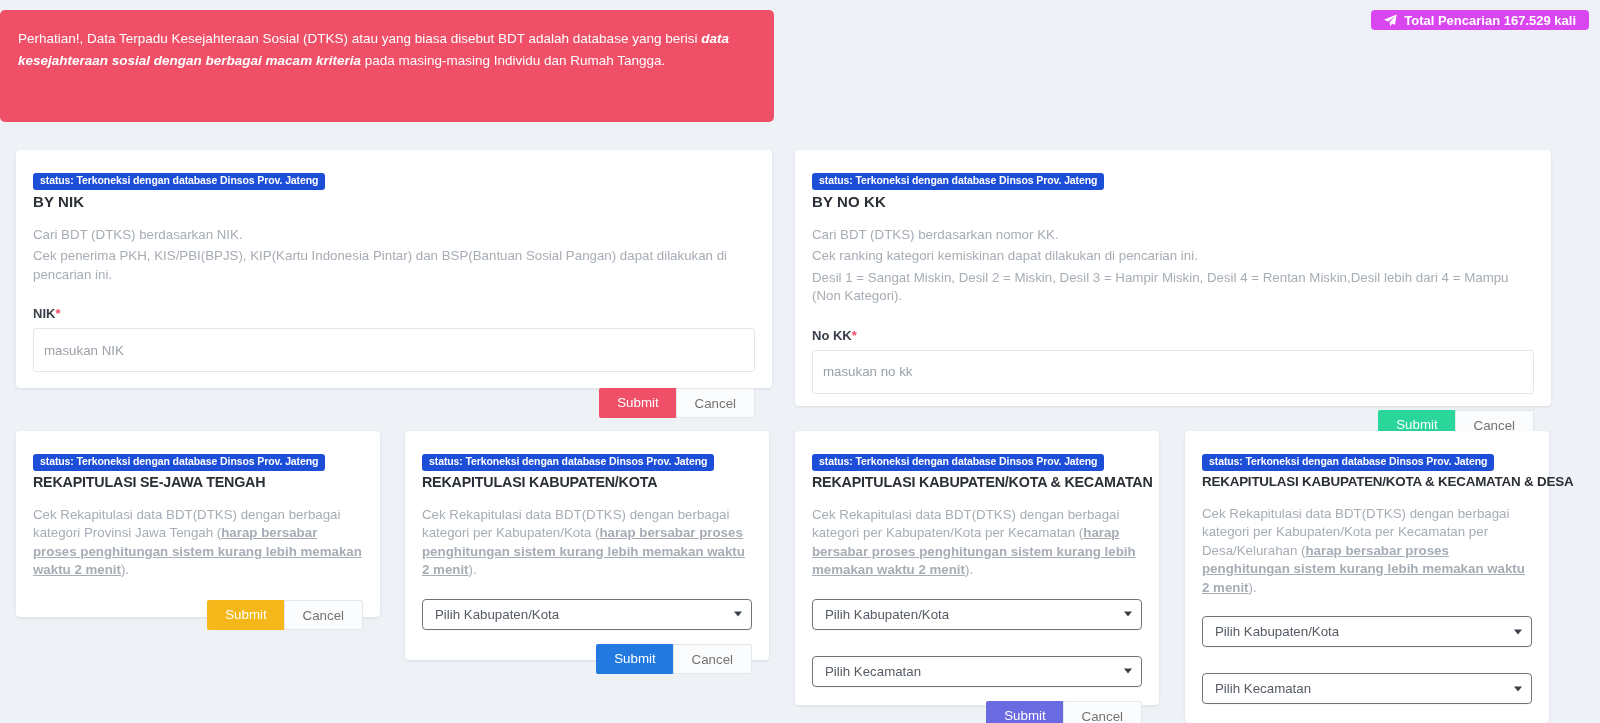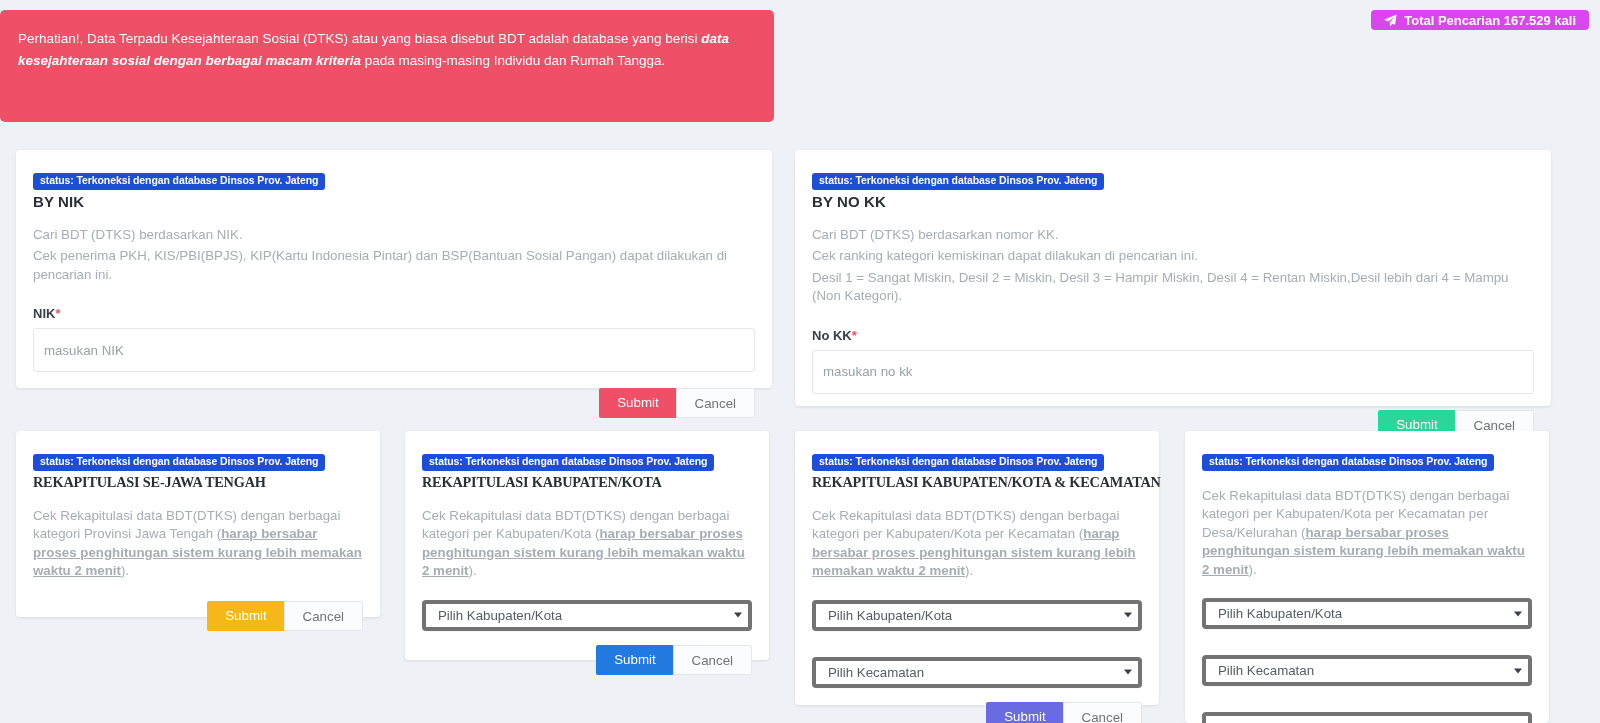--- a/index.html
+++ b/index.html
@@ -70,21 +70,21 @@
     letter-spacing: -0.1px;
   }
   .card-title {
     font-size: 15px;
     font-weight: bold;
     color: #2b2f36;
     margin: 3px 0 0 0;
     letter-spacing: .1px;
     white-space: nowrap;
   }
-  .card-title.small { font-size: 14.3px; letter-spacing: -0.2px; font-family: Liberation Serif, serif; }
+  .card-title.small { font-size: 14.3px; letter-spacing: -0.2px; }
   .desc {
     margin: 16px 0 0 0;
     font-size: 13.3px;
     line-height: 18.5px;
     color: #a6adb5;
   }
   .desc .line { display: block; margin-bottom: 3px; }
   .desc .u { text-decoration: underline; font-weight: bold; color: #a6adb5; }
 
   .field-label {
@@ -111,21 +111,21 @@
   .text-input::placeholder { color: #9aa1a9; }
 
   .select-wrap {
     position: relative;
     width: 100%;
     margin-top: 26px;
   }
   .select-box {
     width: 100%;
     height: 31px;
-    border: 4px solid #737373;
+    border: 1px solid #737373;
     border-radius: 4px;
     background: #fff;
     font-size: 13.3px;
     color: #555c65;
     padding: 0 24px 0 12px;
     display: flex;
     align-items: center;
     cursor: pointer;
     box-shadow: 0 1px 1px rgba(30,40,60,.03);
   }
@@ -250,20 +250,21 @@
       <span class="caret"></span>
     </div>
     <div class="btn-row" style="margin-top:14px;">
       <button class="btn btn-submit" style="background:#6a6be0;">Submit</button>
       <button class="btn btn-cancel">Cancel</button>
     </div>
   </div>
 
   <div class="card" style="left:1185px; top:431px; width:364px; height:292px;">
     <div class="status-badge">status: Terkoneksi dengan database Dinsos Prov. Jateng</div>
+    <div class="card-title small" style="font-size:13.4px;">REKAPITULASI KABUPATEN/KOTA &amp; KECAMATAN &amp; DESA</div>
     <div class="desc"><span>Cek Rekapitulasi data BDT(DTKS) dengan berbagai kategori per Kabupaten/Kota per Kecamatan per Desa/Kelurahan (</span><span class="u">harap bersabar proses penghitungan sistem kurang lebih memakan waktu 2 menit</span><span>).</span></div>
     <div class="select-wrap" style="margin-top:19px;">
       <div class="select-box">Pilih Kabupaten/Kota</div>
       <span class="caret"></span>
     </div>
     <div class="select-wrap">
       <div class="select-box">Pilih Kecamatan</div>
       <span class="caret"></span>
     </div>
     <div class="select-wrap">

